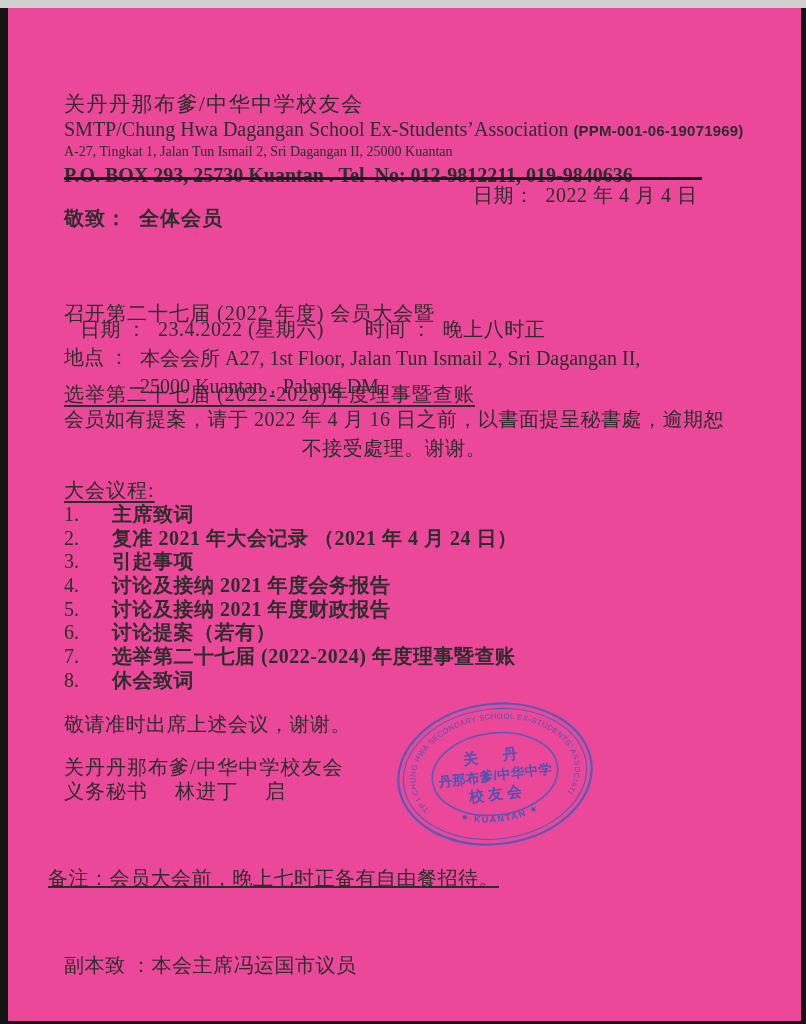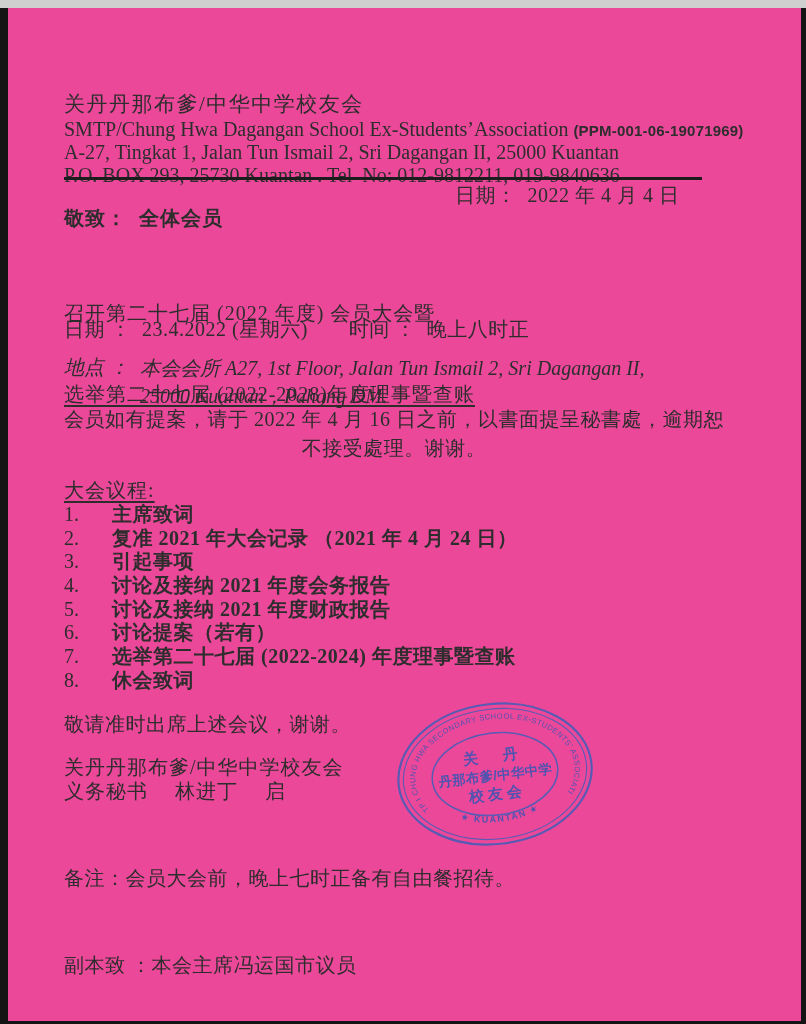--- a/index.html
+++ b/index.html
@@ -13,48 +13,48 @@
   .edge-left   { left:0; top:0; width:8px; height:1024px; }
   .edge-right  { right:0; top:0; width:5px; height:1024px; }
   .edge-bottom { left:0; bottom:0; width:806px; height:11px; }
 
   .txt { position:absolute; white-space:pre-wrap; font-size:20px; line-height:24px; }
 
   
   .lh-org-cn  { left:64px; top:84px;  font-size:21px; letter-spacing:1.5px; }
   .lh-org-en  { left:64px; top:109px; font-size:20px; }
   .lh-reg     { font-family:"Liberation Sans","DejaVu Sans",sans-serif; font-weight:bold; font-size:15px; letter-spacing:0.2px; }
-  .lh-addr1   { left:64px; top:132px; font-size:20px; }
-  .lh-addr2   { left:64px; top:155px; font-size:20px; }
+  .lh-addr1   { left:64px; top:132px; font-size:14px; }
+  .lh-addr2   { left:64px; top:155px; font-size:20px;font-weight:bold; }
   .rule       { position:absolute; left:64px; top:169px; width:638px; height:3px; background:#1c1c1c; }
 
-  .date-line  { left:455px; top:175px; letter-spacing:0.5px; }
+  .date-line  { left:473px; top:175px; letter-spacing:0.5px; }
   .to-line    { left:64px;  top:198px; letter-spacing:1px;font-weight:bold; }
 
   .subject    { left:64px; top:238px; line-height:27px; letter-spacing:1px; }
   .subject .u { text-decoration:underline; text-underline-offset:4px; }
 
-  .detail-date  { left:64px; top:309px; letter-spacing:0.5px; }
-  .detail-venue { left:64px; top:347px; display:flex;font-style:italic; }
+  .detail-date  { left:80px; top:309px; letter-spacing:0.5px; }
+  .detail-venue { left:64px; top:337px; display:flex; }
   .detail-venue .lbl { width:76px; flex:0 0 76px; }
   .detail-venue .val { white-space:pre-wrap; line-height:27.5px; }
 
   .proposal   { left:64px; top:397px; line-height:28.5px; letter-spacing:0.5px;text-align:center; }
 
   .agenda-title { left:64px; top:470px; text-decoration:underline; text-underline-offset:4px; letter-spacing:1px; }
   .agenda-list  { left:64px; top:494px; }
   .agenda-row   { display:flex; height:23.7px; font-size:20px; }
   .agenda-no    { width:48px; flex:0 0 48px; }
   .agenda-text  { letter-spacing:0.5px;font-weight:bold; }
 
   .closing-attend { left:64px; top:704px; letter-spacing:0.5px; }
   .closing-org    { left:64px; top:747px; letter-spacing:1px; }
   .closing-sec    { left:64px; top:771px; letter-spacing:1px; }
 
-  .remark { left:64px; top:858px; letter-spacing:0.5px; }
+  .remark { left:48px; top:858px; letter-spacing:0.5px;text-decoration:underline; }
   .cc     { left:64px; top:945px; letter-spacing:0.5px; }
 
   .stamp { position:absolute; left:392px; top:692px; width:206px; height:150px; opacity:0.92; }
   .stamp text, .stamp textPath {
     font-family:"Liberation Sans","DejaVu Sans",sans-serif;
     fill:#4354b2;
   }
 </style>
 </head>
 <body>

